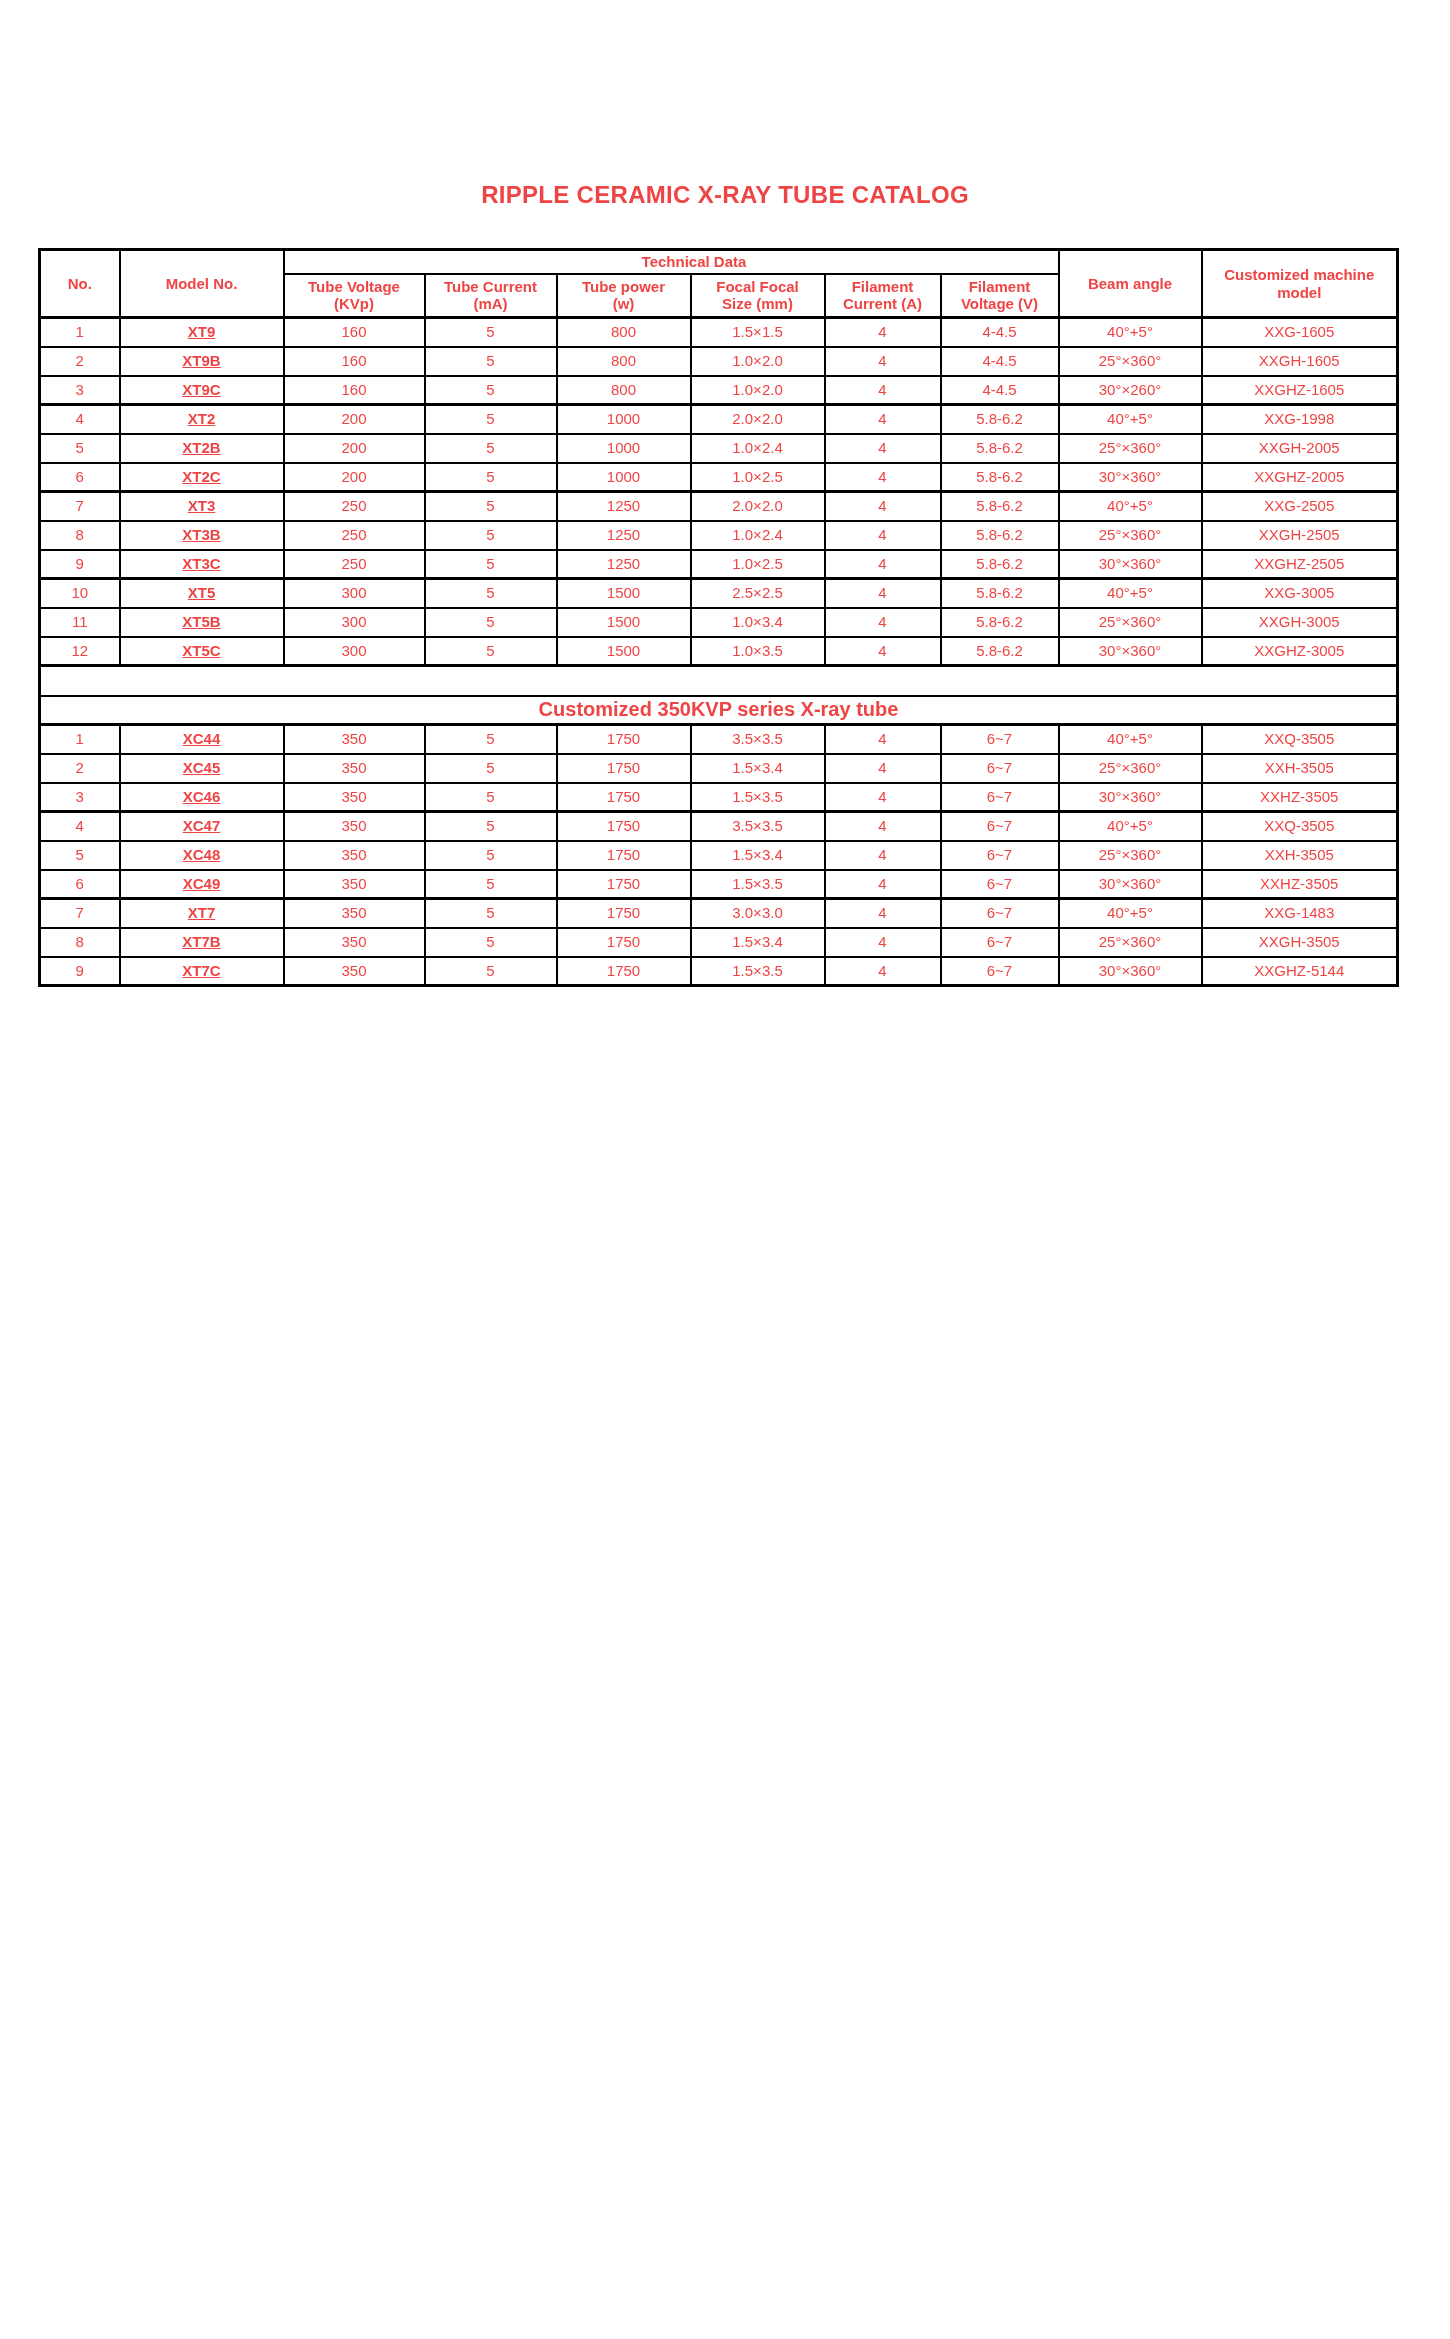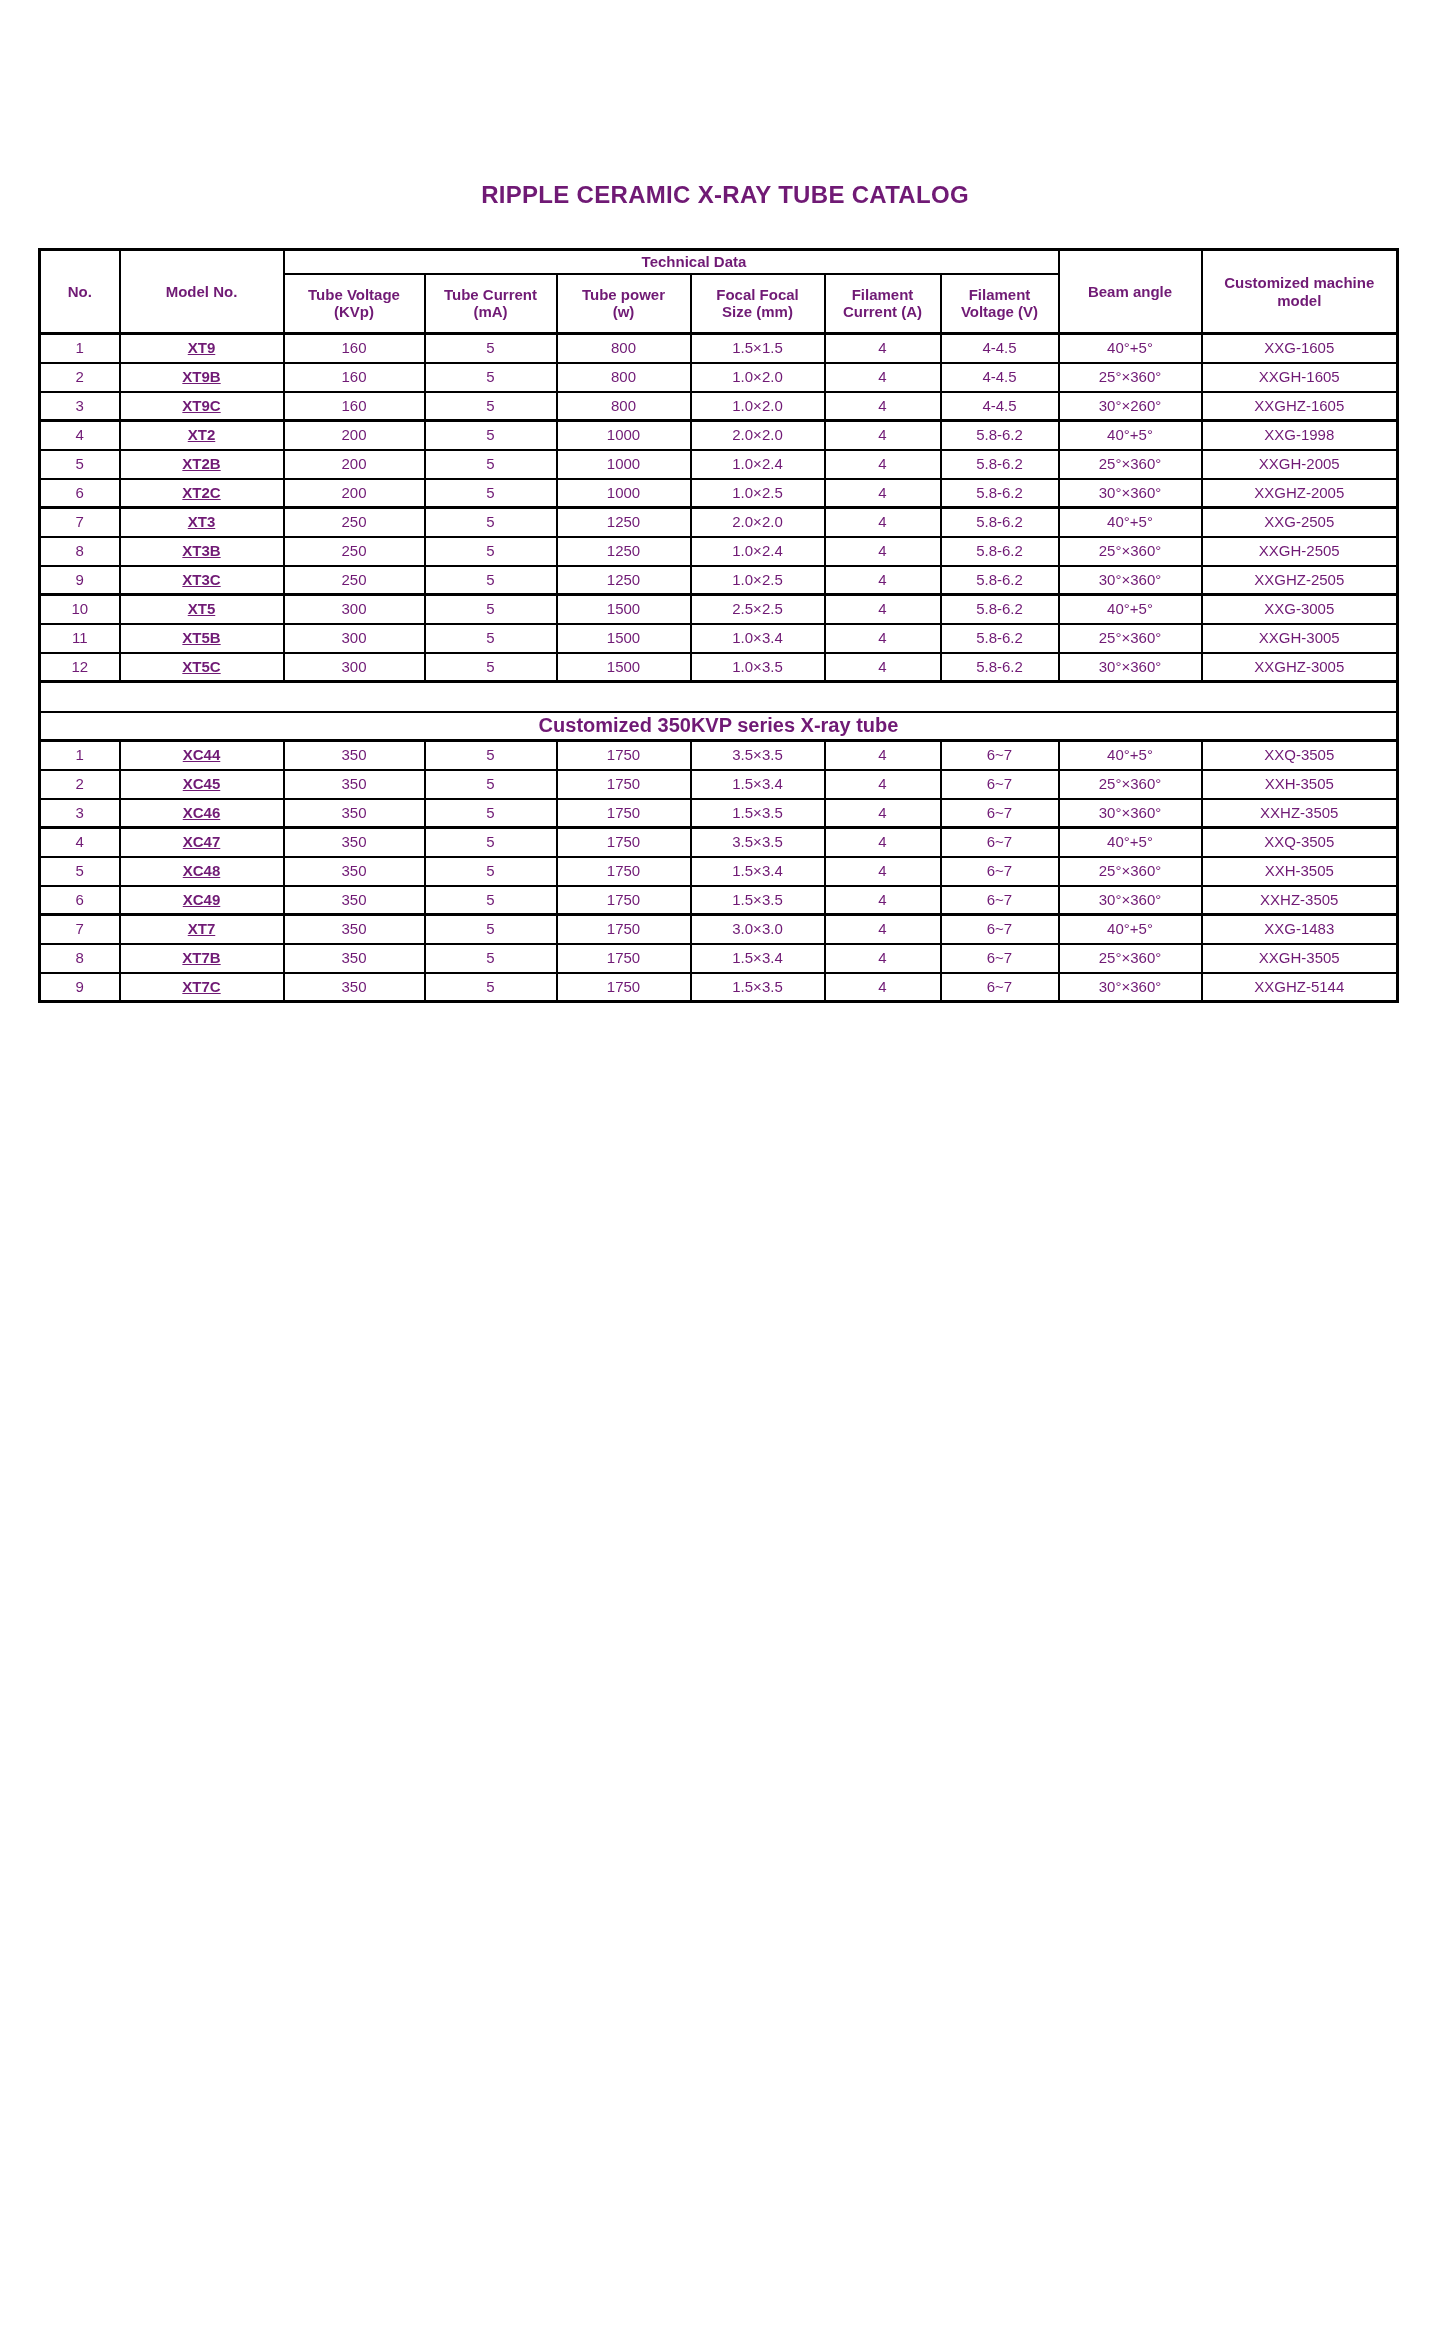--- a/index.html
+++ b/index.html
@@ -2,21 +2,21 @@
 <html><head>
 <meta charset="utf-8">
 <style>
   * { margin:0; padding:0; box-sizing:border-box; }
   html,body { background:#ffffff; }
   .page {
     position:relative;
     width:1450px; height:2339px;
     background:#ffffff;
     font-family:"Liberation Sans","DejaVu Sans",sans-serif;
-    color:#701a75;
+    color:#ef4444;
     overflow:hidden;
   }
   .doc-title {
     position:absolute;
     top:181px; left:0; width:100%;
     text-align:center;
     font-size:24px;
     font-weight:bold;
     letter-spacing:0.3px;
   }
@@ -32,21 +32,21 @@
     text-align:center;
     vertical-align:middle;
     font-size:15px;
     line-height:1.18;
     padding:0 2px;
     overflow:hidden;
     white-space:nowrap;
   }
   .catalog thead th { font-weight:bold; border-bottom-width:3px; }
   .catalog thead tr.hrow1 { height:24px; }
-  .catalog thead tr.hrow2 { height:60px; }
+  .catalog thead tr.hrow2 { height:44px; }
   .catalog thead th.tech-span { border-bottom-width:2px;padding-left:48px; }
   .catalog tbody tr { height:29px; }
   .catalog tbody tr.group-end td { border-bottom-width:3px; }
   .catalog td.cell-model { font-weight:bold;text-decoration:underline; }
   .catalog tr.spacer-row td { height:30px; border-bottom-width:2px; }
   .catalog tr.section-row td {
     height:29px;
     font-weight:bold;
     font-size:20px;
     border-bottom-width:3px;

